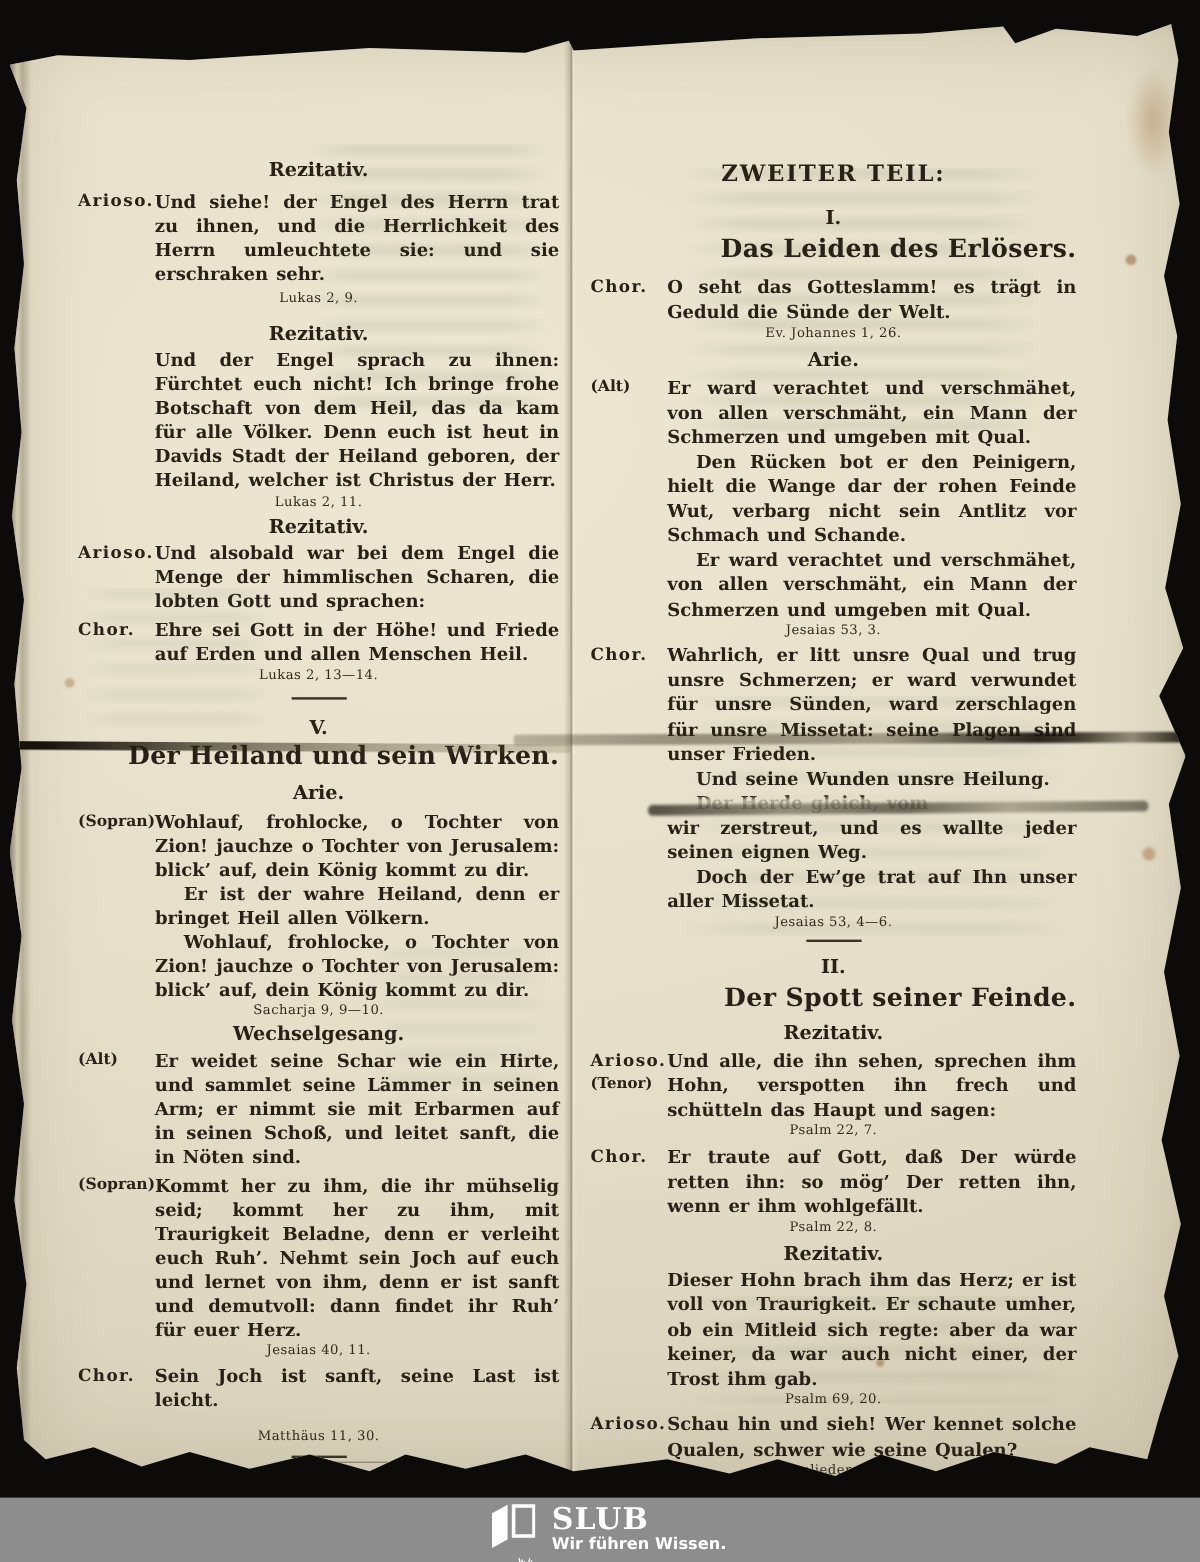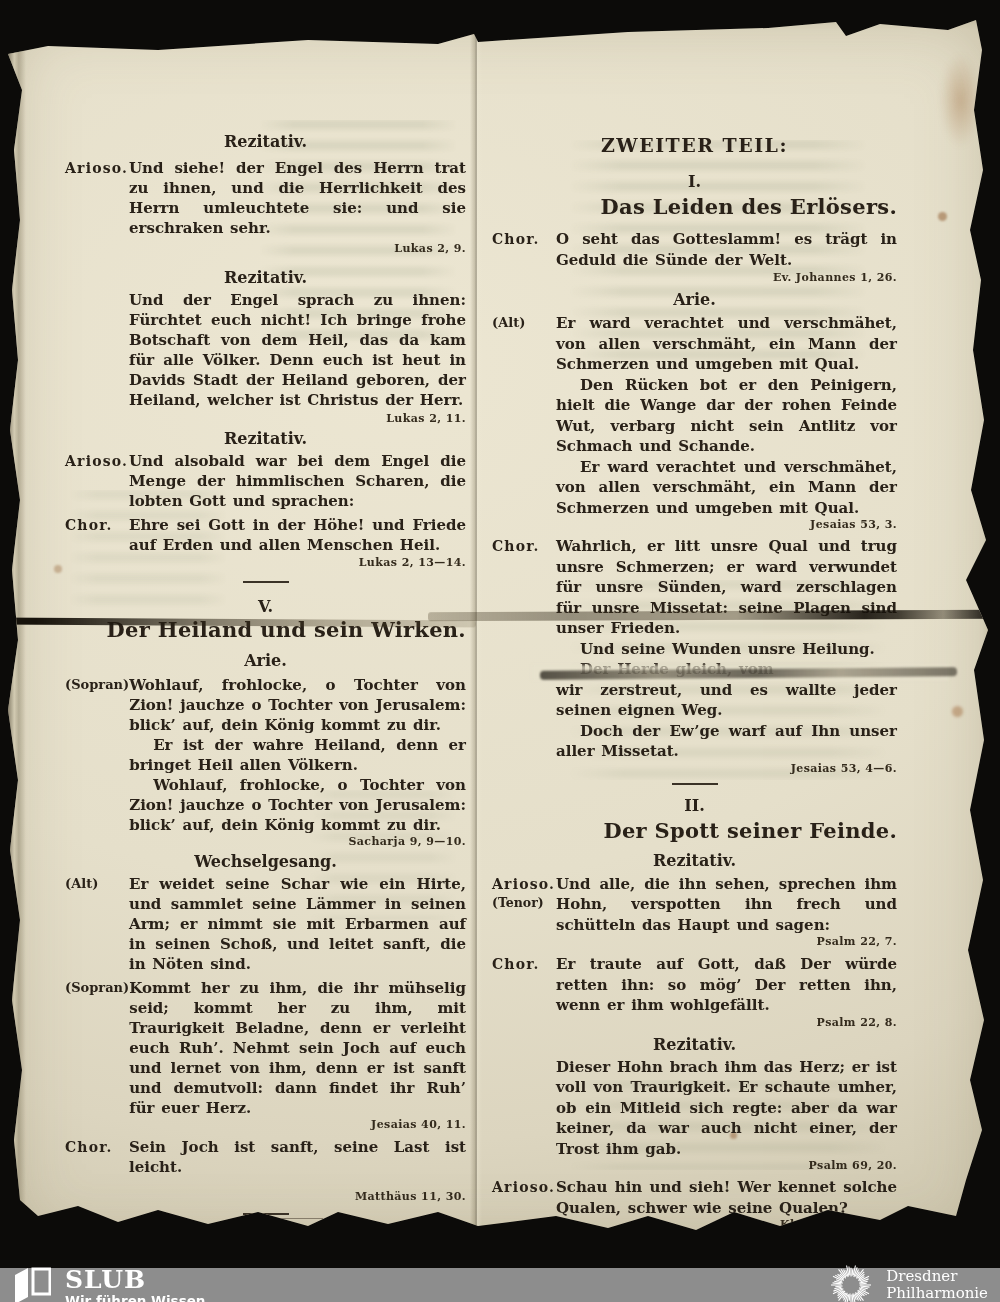--- a/index.html
+++ b/index.html
@@ -46,35 +46,35 @@
   .sec-title{font-size:21px;line-height:26px;font-weight:700;text-align:right;letter-spacing:.3px;}
   .part-title{font-size:19px;line-height:22px;font-weight:700;text-align:center;letter-spacing:1.5px;}
   .entry{display:flex;}
   .lbl{flex:0 0 64px;font-size:14px;line-height:20px;font-weight:700;letter-spacing:1.2px;}
   .lbl.paren{font-size:13px;letter-spacing:0;}
   .lbl .sub{display:block;font-size:12.5px;letter-spacing:0;line-height:18px;}
   .body{flex:1;font-size:15px;line-height:20px;font-weight:700;text-align:justify;word-spacing:1.5px;}
   .col-right .body{line-height:20.5px;}
   .body p{margin:0;}
   .body p + p{text-indent:24px;}
-  .ref{font-size:11px;line-height:13px;font-weight:700;text-align:right;letter-spacing:.4px;color:#332a1c;}
+  .ref{font-size:11px;line-height:13px;font-weight:400;text-align:center;letter-spacing:.4px;color:#332a1c;}
   .divider{width:46px;height:2px;background:#3a3226;margin-left:auto;margin-right:auto;}
   .divider.double{position:relative;}
   .divider.double::after{content:"";position:absolute;left:18px;top:5px;width:62px;height:1px;background:rgba(60,50,35,.5);}
   .end-note{font-size:16px;line-height:20px;font-weight:700;text-align:center;}
   .damaged{position:relative;}
   .damaged::before{content:"";position:absolute;left:-24px;right:-52px;top:6px;height:15px;
     background:rgba(232,226,205,.72);filter:blur(1.5px);}
   .damaged::after{content:"";position:absolute;left:-16px;right:-60px;top:10px;height:9px;border-radius:4px;
     transform:rotate(-.5deg);filter:blur(1.2px);
     background:linear-gradient(90deg, rgba(22,18,11,.7), rgba(45,38,24,.45) 28%, rgba(22,18,11,.6) 52%, rgba(60,50,32,.35) 72%, rgba(30,25,16,.55));}
   
-  .footer{position:absolute;left:0;right:0;bottom:0;height:34px;background:#8d8d8d;color:#fff;
+  .footer{position:absolute;left:0;right:0;bottom:0;height:54px;background:#8d8d8d;color:#fff;
     display:flex;align-items:center;justify-content:space-between;
-    font-family:"DejaVu Sans", sans-serif;}
+    font-family:"DejaVu Sans", sans-serif;flex-direction:column;}
   .slub{display:flex;align-items:flex-start;gap:14px;margin-left:15px;padding-top:5px;}
   .slub-text .name{font-family:"DejaVu Serif", serif;font-weight:700;font-size:25px;line-height:25px;letter-spacing:1px;}
   .slub-text .tagline{font-weight:700;font-size:13.5px;line-height:15px;margin-top:2px;}
   .phil{display:flex;align-items:center;gap:12px;margin-right:12px;}
   .phil-text{font-family:"DejaVu Serif", serif;font-size:15px;line-height:17px;}
 </style>
 </head>
 <body>
 
 <div class="stage">
@@ -204,21 +204,21 @@
       </div>
       <div class="ref">Jesaias 53, 3.</div>
 
       <div class="entry" style="margin-top:5px;">
         <span class="lbl">Chor.</span>
         <div class="body">
           <p>Wahrlich, er litt unsre Qual und trug unsre Schmerzen; er ward verwundet für unsre Sünden, ward zerschlagen für unsre Missetat: seine Plagen sind unser Frieden.</p>
           <p>Und seine Wunden unsre Heilung.</p>
           <p class="damaged">Der Herde gleich, vom</p>
           <p style="text-indent:0;">wir zerstreut, und es wallte jeder seinen eignen Weg.</p>
-          <p>Doch der Ew’ge warf auf Ihn unser aller Missetat.</p>
+          <p>Doch der Ew’ge trat auf Ihn unser aller Missetat.</p>
         </div>
       </div>
       <div class="ref">Jesaias 53, 4—6.</div>
 
       <div class="divider" style="margin-top:8px;"></div>
 
       <div class="sec-num" style="margin-top:11px;">II.</div>
       <div class="sec-title" style="margin-top:2px;">Der Spott seiner Feinde.</div>
       <div class="heading" style="margin-top:7px;">Rezitativ.</div>
 

